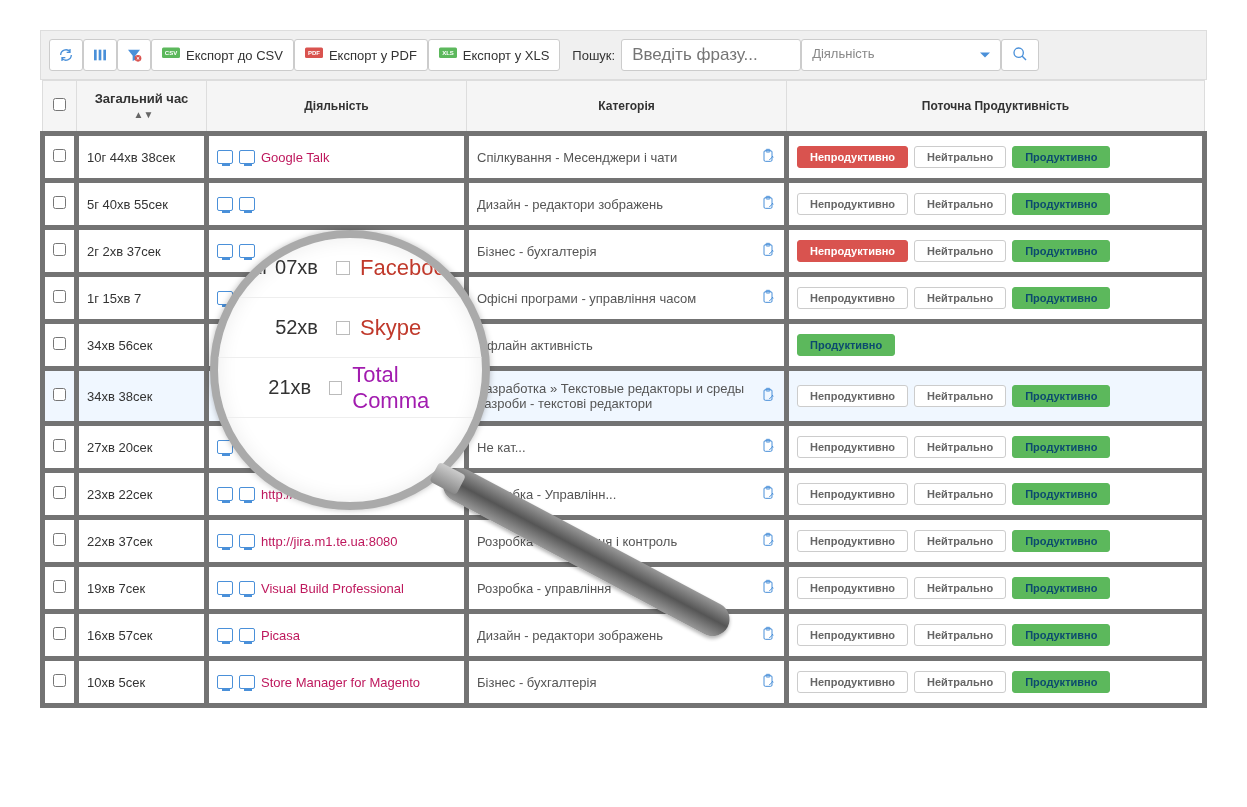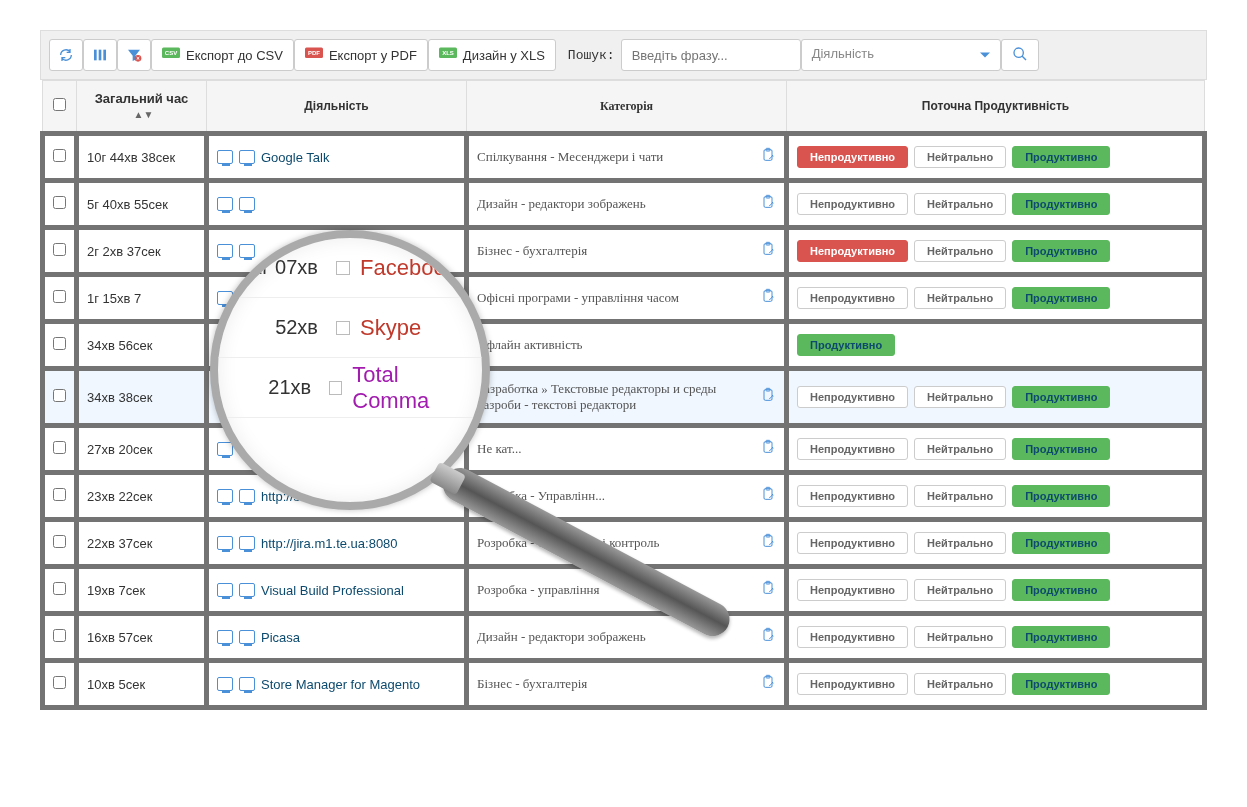--- a/index.html
+++ b/index.html
@@ -1,37 +1,37 @@
 <!DOCTYPE html>
 <html><head>
 <meta charset="utf-8">
 <style>
 * { box-sizing: border-box; margin: 0; padding: 0; }
 body { font-family: Arial, sans-serif; font-size: 13px; color: #333; background: #fff; padding: 30px 40px; }
 .toolbar { background: #f0f0f0; border: 1px solid #ddd; padding: 8px; display: flex; align-items: center; }
 .btn { background: #fff; border: 1px solid #ccc; border-radius: 3px; padding: 6px 10px; display: inline-flex; align-items: center; gap: 6px; cursor: pointer; font-size: 13px; color: #333; height: 32px; }
 .icon-btn { padding: 6px 8px; }
-.search-label { margin-left: 12px; margin-right: 6px; font-family: Liberation Mono, monospace; }
-.search-input { border: 1px solid #ccc; border-radius: 3px; padding: 6px 10px; width: 180px; height: 32px; font-size: 13px; }
+.search-label { margin-left: 12px; margin-right: 6px; }
+.search-input { border: 1px solid #ccc; border-radius: 3px; padding: 6px 10px; width: 180px; height: 32px; font-size: 17px; }
 .select-box { border: 1px solid #ccc; border-radius: 3px; padding: 6px 30px 6px 10px; width: 200px; height: 32px; font-size: 13px; position: relative; background: #fff; cursor: pointer; color: #888; }
 .select-box::after { content: ''; position: absolute; right: 10px; top: 50%; transform: translateY(-50%); border-left: 5px solid transparent; border-right: 5px solid transparent; border-top: 5px solid #4a90d9; }
 .search-btn { background: #fff; border: 1px solid #ccc; border-radius: 3px; padding: 6px 10px; height: 32px; cursor: pointer; }
 
 table { width: 100%; border-collapse: collapse; }
 th { background: #f5f5f5; border: 1px solid #ddd; padding: 10px 8px; font-weight: bold; font-size: 12px; text-align: center; }
 td { border: 5px solid #737373; padding: 10px 8px; vertical-align: middle; }
 tr.hl { background: #f0f7ff; }
 .chk-col { width: 30px; text-align: center; }
 .time-col { width: 130px; font-size: 13px; }
 .activity-col { width: 260px; }
-.category-col { width: 320px; position: relative; font-family: Liberation Serif, serif; }
+.category-col { width: 320px; position: relative; }
 .prod-col { }
 
 .activity-cell { display: flex; align-items: center; gap: 6px; }
-.activity-link { color: #0c4a6e; text-decoration: none; }
+.activity-link { color: #be185d; text-decoration: none; }
 .mini-icon { display: inline-block; width: 16px; height: 14px; border: 1px solid #4a90d9; border-radius: 2px; position: relative; }
 .mini-icon::before { content:''; position:absolute; bottom:-3px; left:4px; width:8px; height:2px; background:#4a90d9; }
 
 .cat-cell { display: flex; align-items: center; justify-content: flex-start; }
 .cat-text { flex: 1; color: #555; }
 .cat-icon { margin-left: 8px; color: #4a90d9; cursor: pointer; }
 
 .prod-cell { display: flex; gap: 6px; flex-wrap: wrap; }
 .pbtn { border-radius: 3px; padding: 4px 12px; font-size: 11px; border: 1px solid #ccc; background: #fff; color: #666; cursor: pointer; font-weight: bold; }
 .pbtn.red { background: #d9534f; color: #fff; border-color: #d9534f; }
@@ -101,21 +101,21 @@
           <rect width="24" height="14" rx="2" fill="#d9534f"></rect>
           <text x="12" y="10" font-size="8" fill="#fff" text-anchor="middle" font-weight="bold">PDF</text>
         </svg>
     <span>Експорт у PDF</span>
   </button>
   <button class="btn">
     <svg class="svg-xls" viewBox="0 0 24 20">
           <rect width="24" height="14" rx="2" fill="#5cb85c"></rect>
           <text x="12" y="10" font-size="8" fill="#fff" text-anchor="middle" font-weight="bold">XLS</text>
         </svg>
-    <span>Дизайн у XLS</span>
+    <span>Експорт у XLS</span>
   </button>
   <span class="search-label">Пошук:</span>
   <input class="search-input" placeholder="Введіть фразу..." style="">
   <div class="select-box"><span>Діяльність</span></div>
   <button class="search-btn">
     <svg class="svg-ico svg-search" viewBox="0 0 24 24">
           <circle cx="10" cy="10" r="7"></circle>
           <path d="M15 15l6 6"></path>
         </svg>
   </button>

